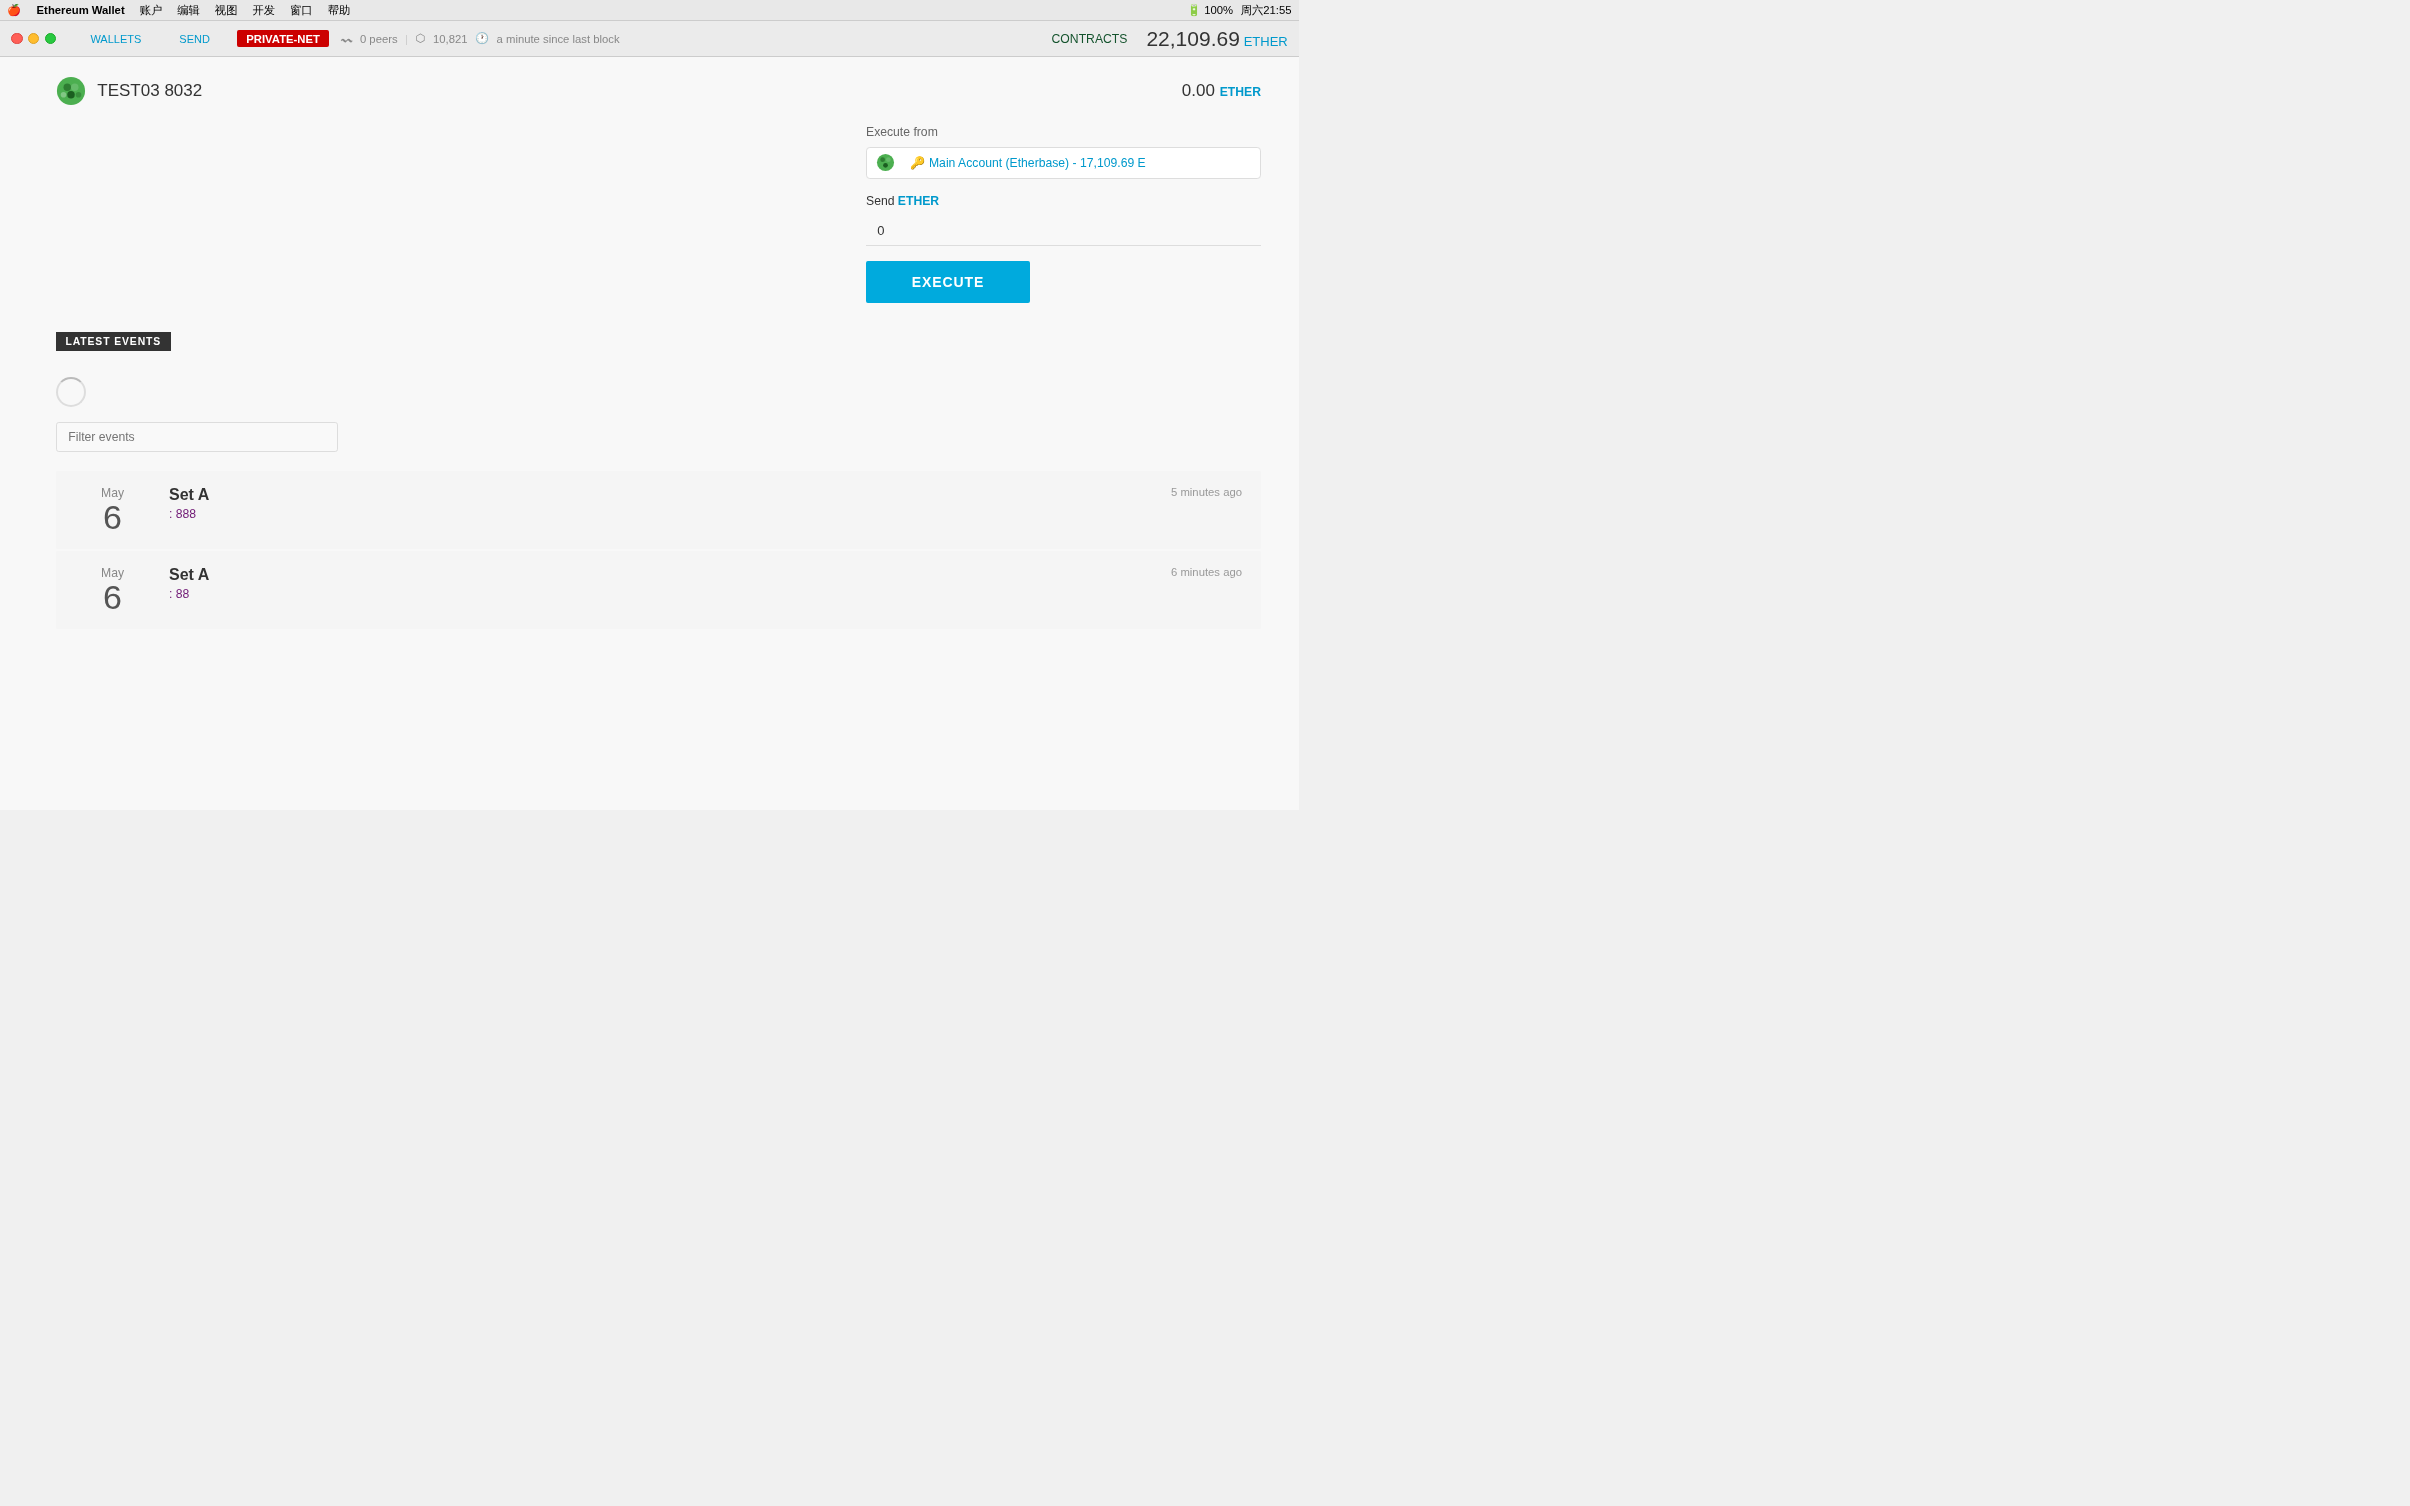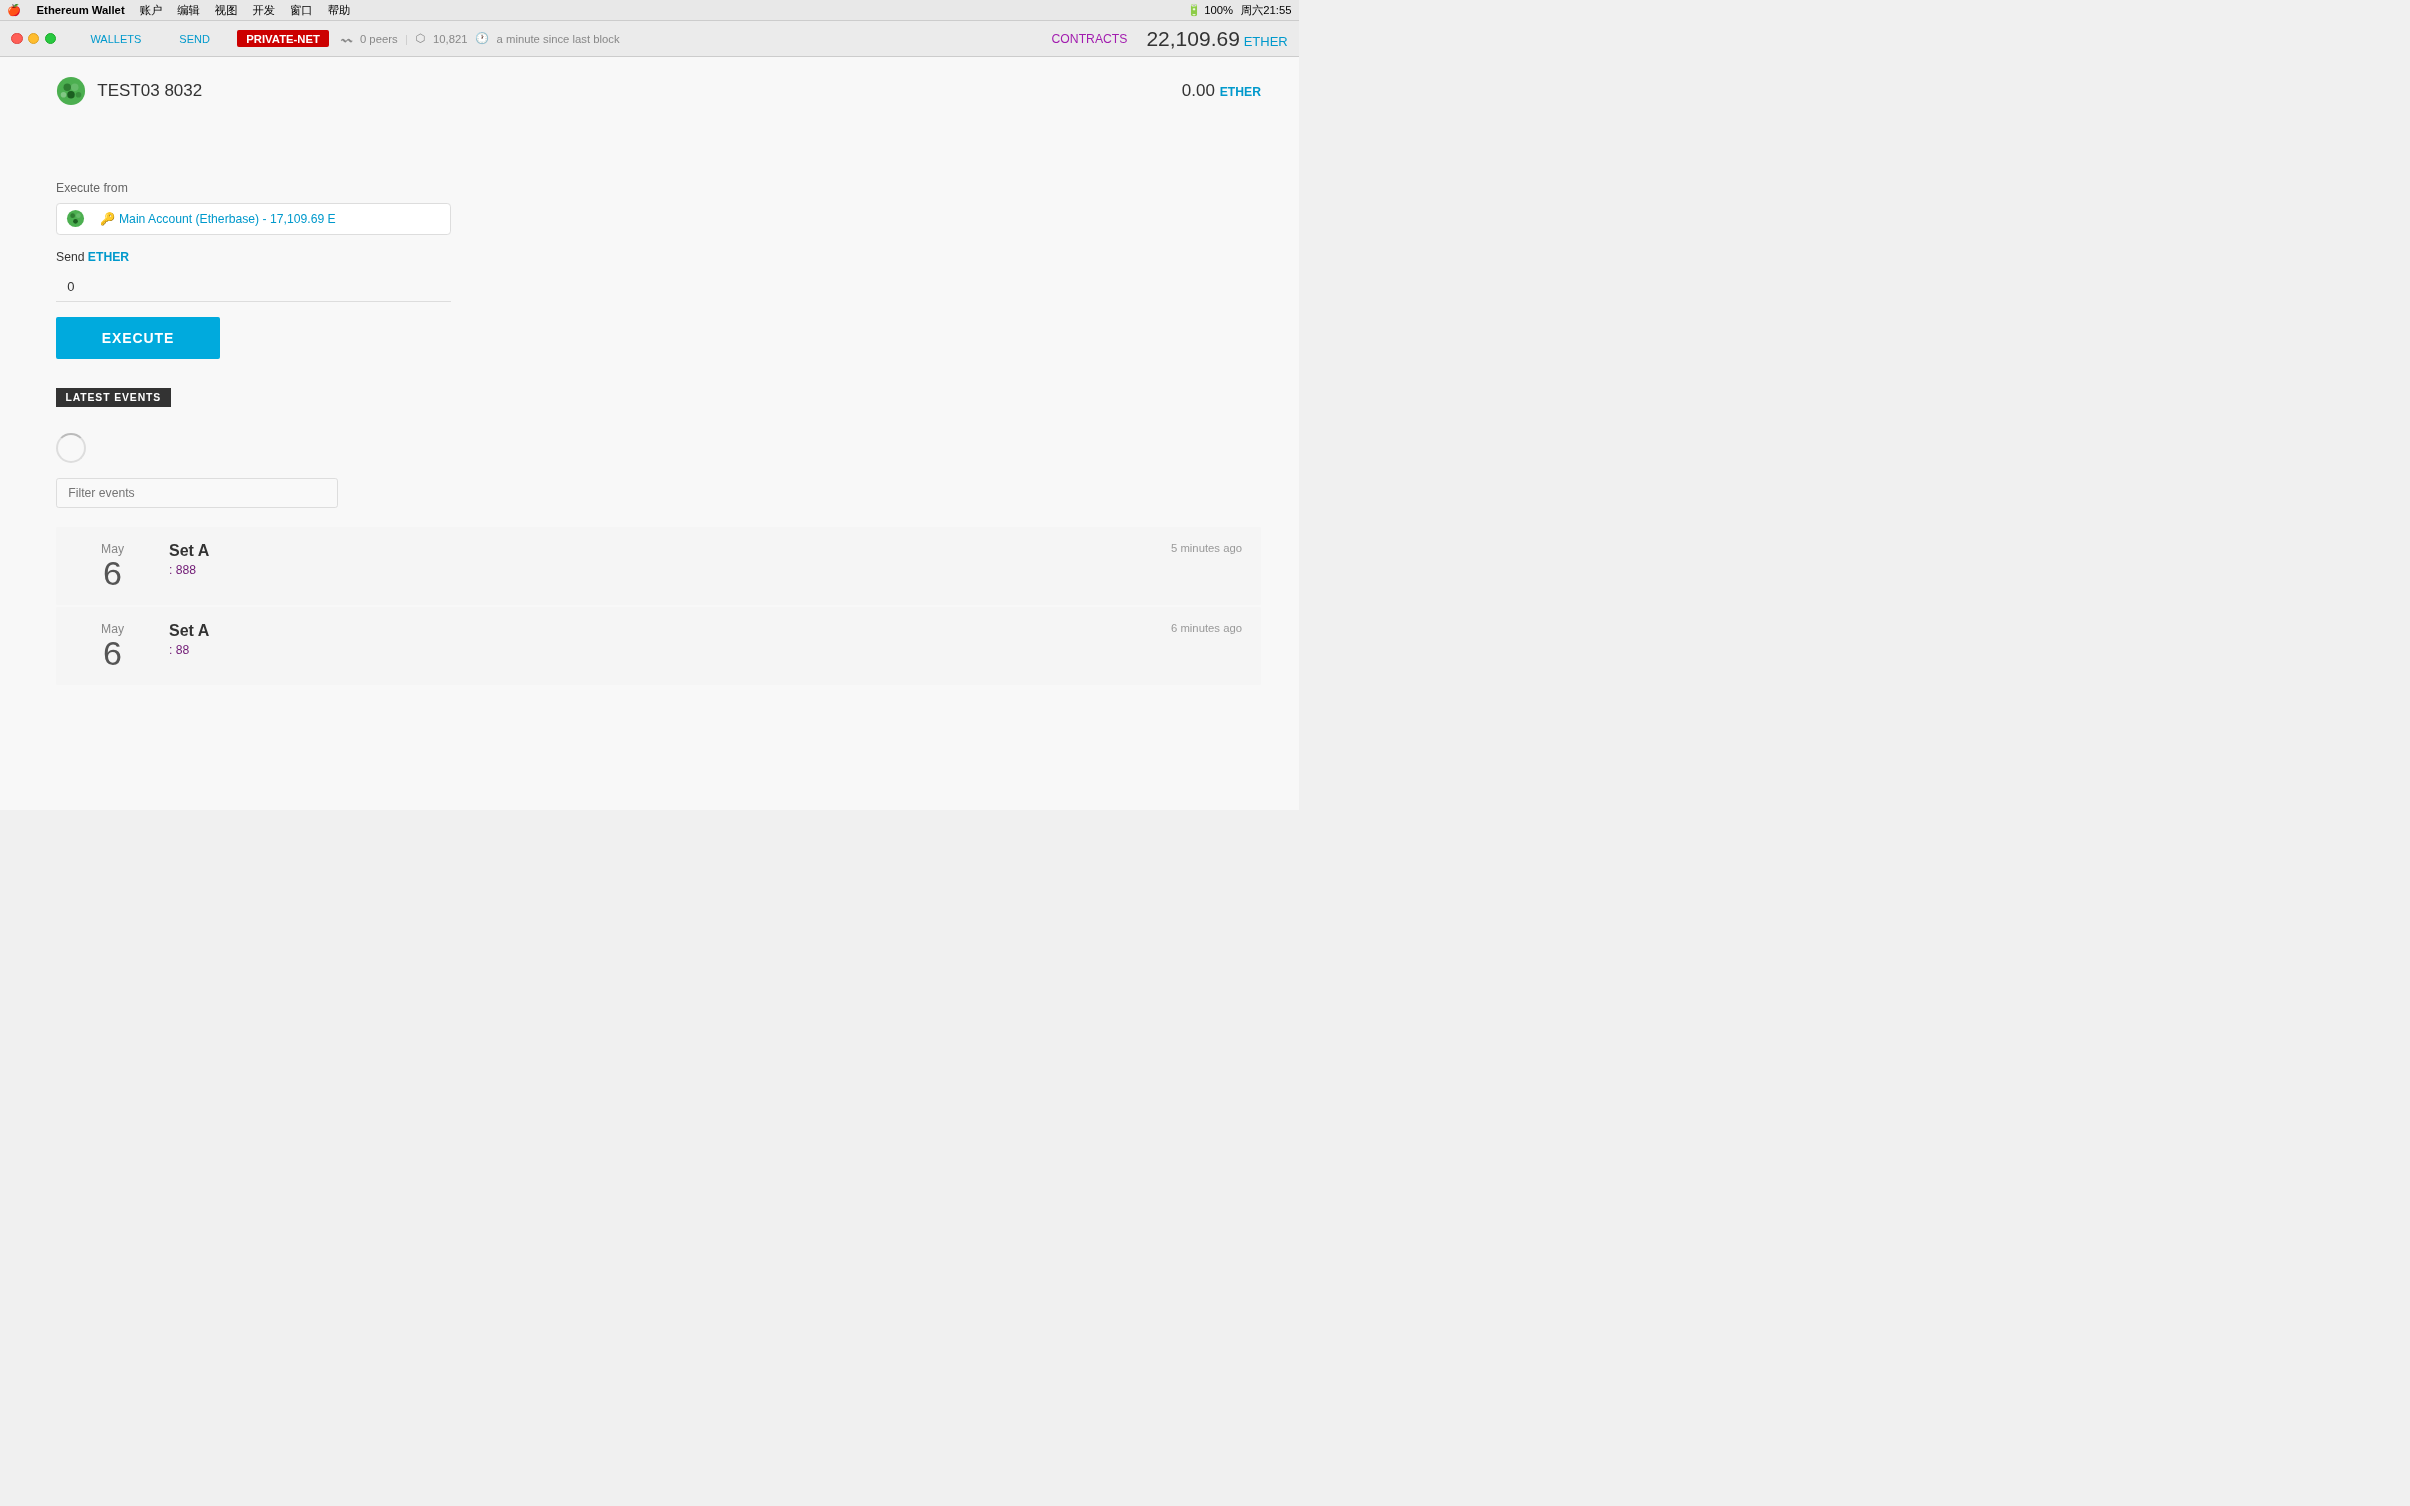--- a/index.html
+++ b/index.html
@@ -121,21 +121,21 @@
     }
 
     .nav-right {
       margin-left: auto;
       display: flex;
       align-items: center;
       gap: 19px;
     }
 
     .contracts-link {
-      color: #a21caf;
+      color: #14532d;
       font-size: 12.2px;
       font-weight: 500;
       cursor: pointer;
     }
 
     .balance-display {
       font-size: 21px;
       font-weight: 300;
       color: #333;
     }
@@ -189,21 +189,20 @@
 
     .account-balance .unit {
       color: #0099cc;
       font-weight: 600;
       font-size: 12.2px;
     }
 
     .two-col {
       display: flex;
       gap: 56px;
-      flex-direction: column;
     }
 
     .left-col {
       flex: 1;
     }
 
     .right-col {
       width: 395px;
       min-width: 395px;
     }

